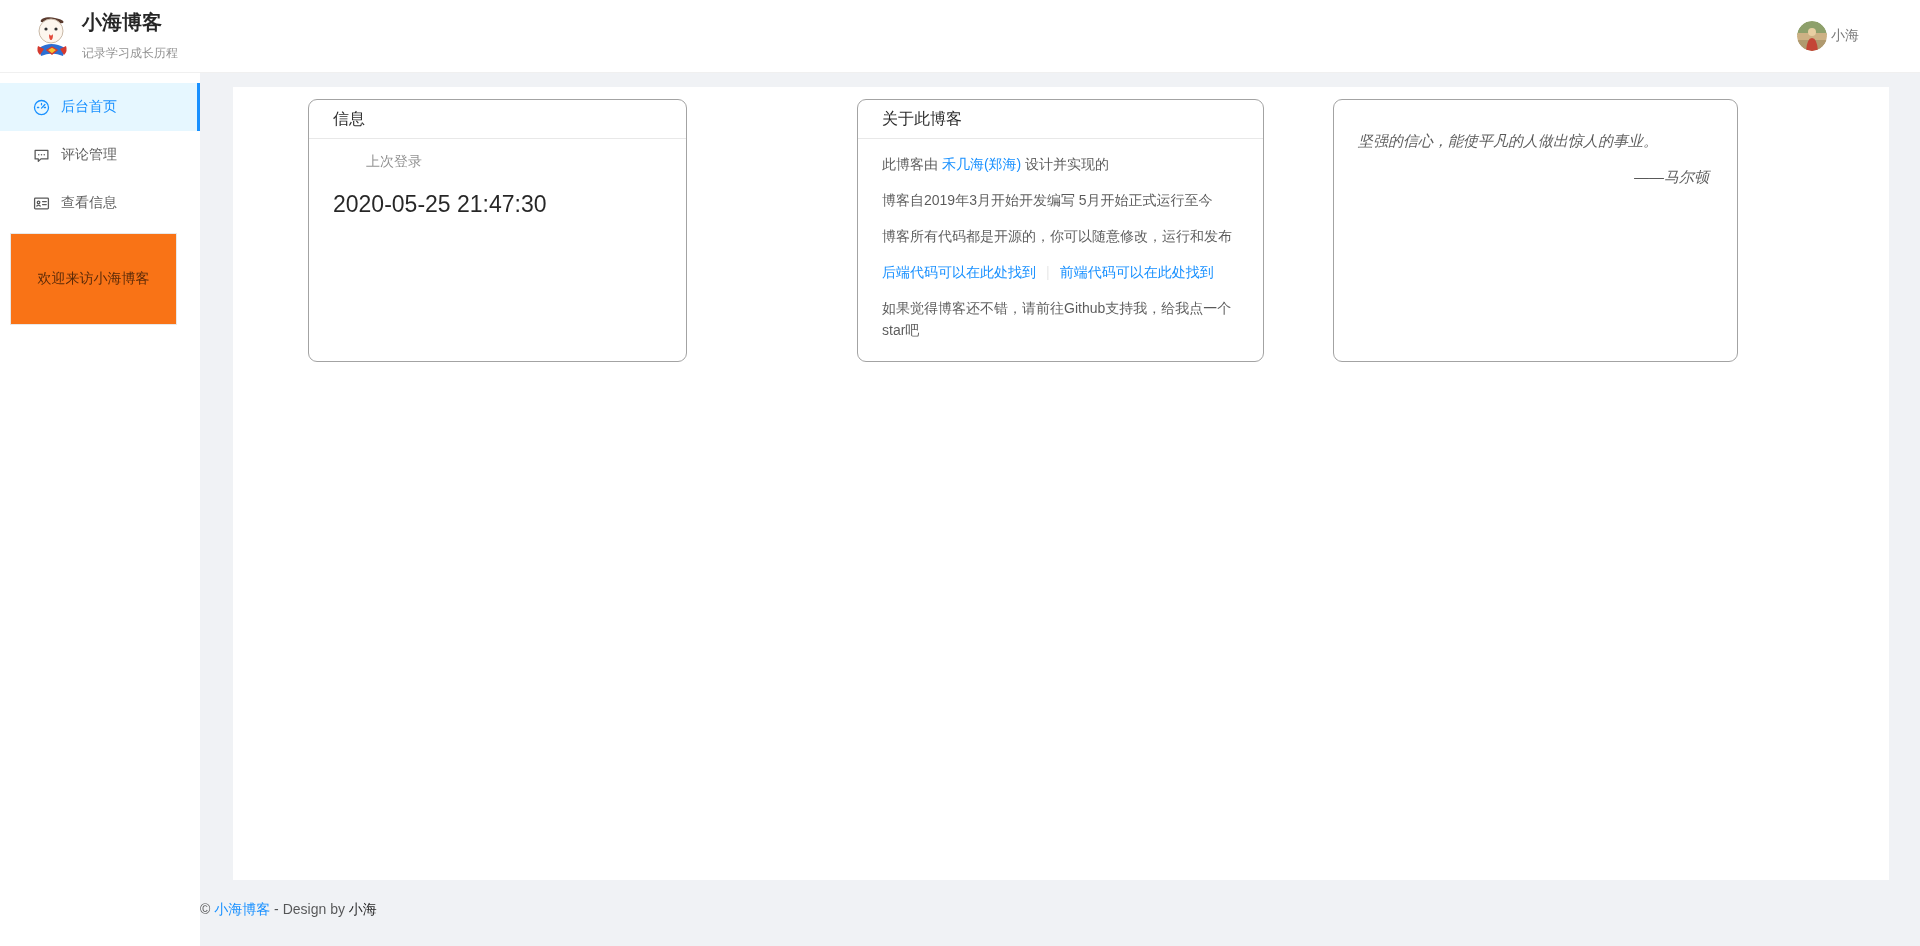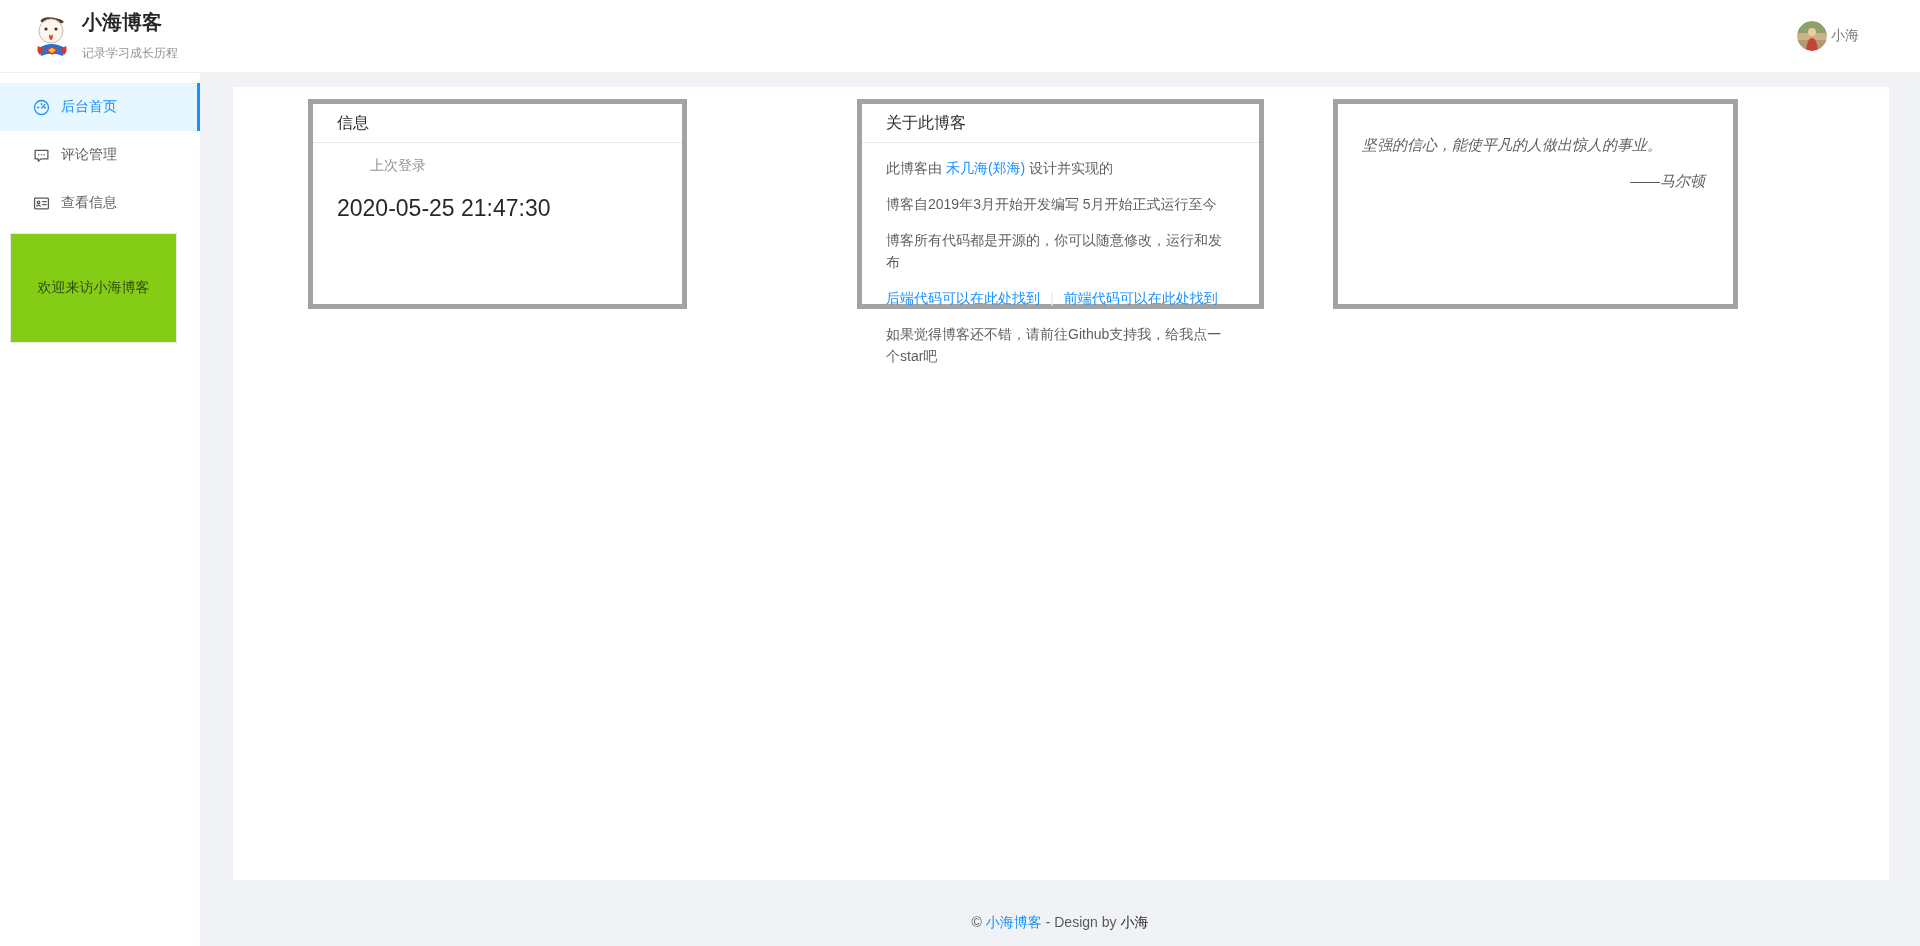--- a/index.html
+++ b/index.html
@@ -19,51 +19,51 @@
 
   
   .layout { display:flex; height:873px; }
   .sider { width:200px; background:#fff; padding-top:10px; flex:none; }
   .menu-item { height:48px; display:flex; align-items:center; padding-left:33px;
                font-size:14px; color:rgba(0,0,0,0.65); cursor:pointer;
                border-right:3px solid transparent; }
   .menu-item.active { background:#e6f7ff; color:#1890ff; border-right-color:#1890ff; }
   .menu-icon { width:17px; height:17px; margin-right:11px; display:inline-flex; }
   .menu-icon svg { width:100%; height:100%; }
-  .welcome-box { margin:6px 23px 0 10px; height:110px; border:1px solid #e8e8e8; background:#84cc16;
+  .welcome-box { margin:6px 23px 0 10px; height:92px; border:1px solid #e8e8e8; background:#f97316;
                  display:flex; align-items:center; justify-content:center;
                  font-size:14px; color:rgba(0,0,0,0.65); }
 
   .main { flex:1; display:flex; flex-direction:column; }
   .content-panel { margin:14px 31px 0 33px; background:#fff; height:793px;
                    padding:12px 0 0 75px; }
 
   
   .cards-row { display:flex; }
-  .card { background:#fff; border:5px solid #a3a3a3; border-radius:0; height:210px; }
+  .card { background:#fff; border:1px solid #a3a3a3; border-radius:9px; height:263px; }
   .card-info  { width:379px; margin-right:170px; }
   .card-about { width:407px; margin-right:69px; }
   .card-quote { width:405px; }
   .card-head { padding:8px 24px; border-bottom:1px solid #e8e8e8; font-size:16px;
                font-weight:500; color:rgba(0,0,0,0.85); line-height:22px; }
   .card-body { padding:14px 24px; }
 
   .stat-label { font-size:14px; color:rgba(0,0,0,0.45);margin-left:33px; }
   .stat-value { font-size:23px; color:rgba(0,0,0,0.85); margin-top:20px; font-family:"Liberation Sans", sans-serif; }
 
   .about-p { font-size:14px; line-height:22px; margin-bottom:14px; color:rgba(0,0,0,0.65); }
   a.text-link { color:#1890ff; text-decoration:none; cursor:pointer; }
   .link-divider { color:#e8e8e8; margin:0 10px; }
 
   .quote-body { padding:30px 28px 0 24px; font-style:italic; color:rgba(0,0,0,0.65); }
   .quote-text { font-size:15px; line-height:22px; }
   .quote-author { text-align:right; margin-top:16px; font-size:15px; }
 
   
-  .footer { text-align:center; padding-top:34px; font-size:14px; color:rgba(0,0,0,0.65); }
+  .footer { padding-top:21px; font-size:14px; color:rgba(0,0,0,0.65); }
   .footer .designer { color:rgba(0,0,0,0.85); }
 </style>
 </head>
 <body>
 
 <div class="header">
   <div class="brand">
     <span class="brand-logo">
       <svg viewBox="0 0 34 40" xmlns="http://www.w3.org/2000/svg">
         <path d="M6 6 C4 2 14 0 20 2 C26 3 30 5 28 7 L20 8 Z" fill="#5a3b2e"></path>

